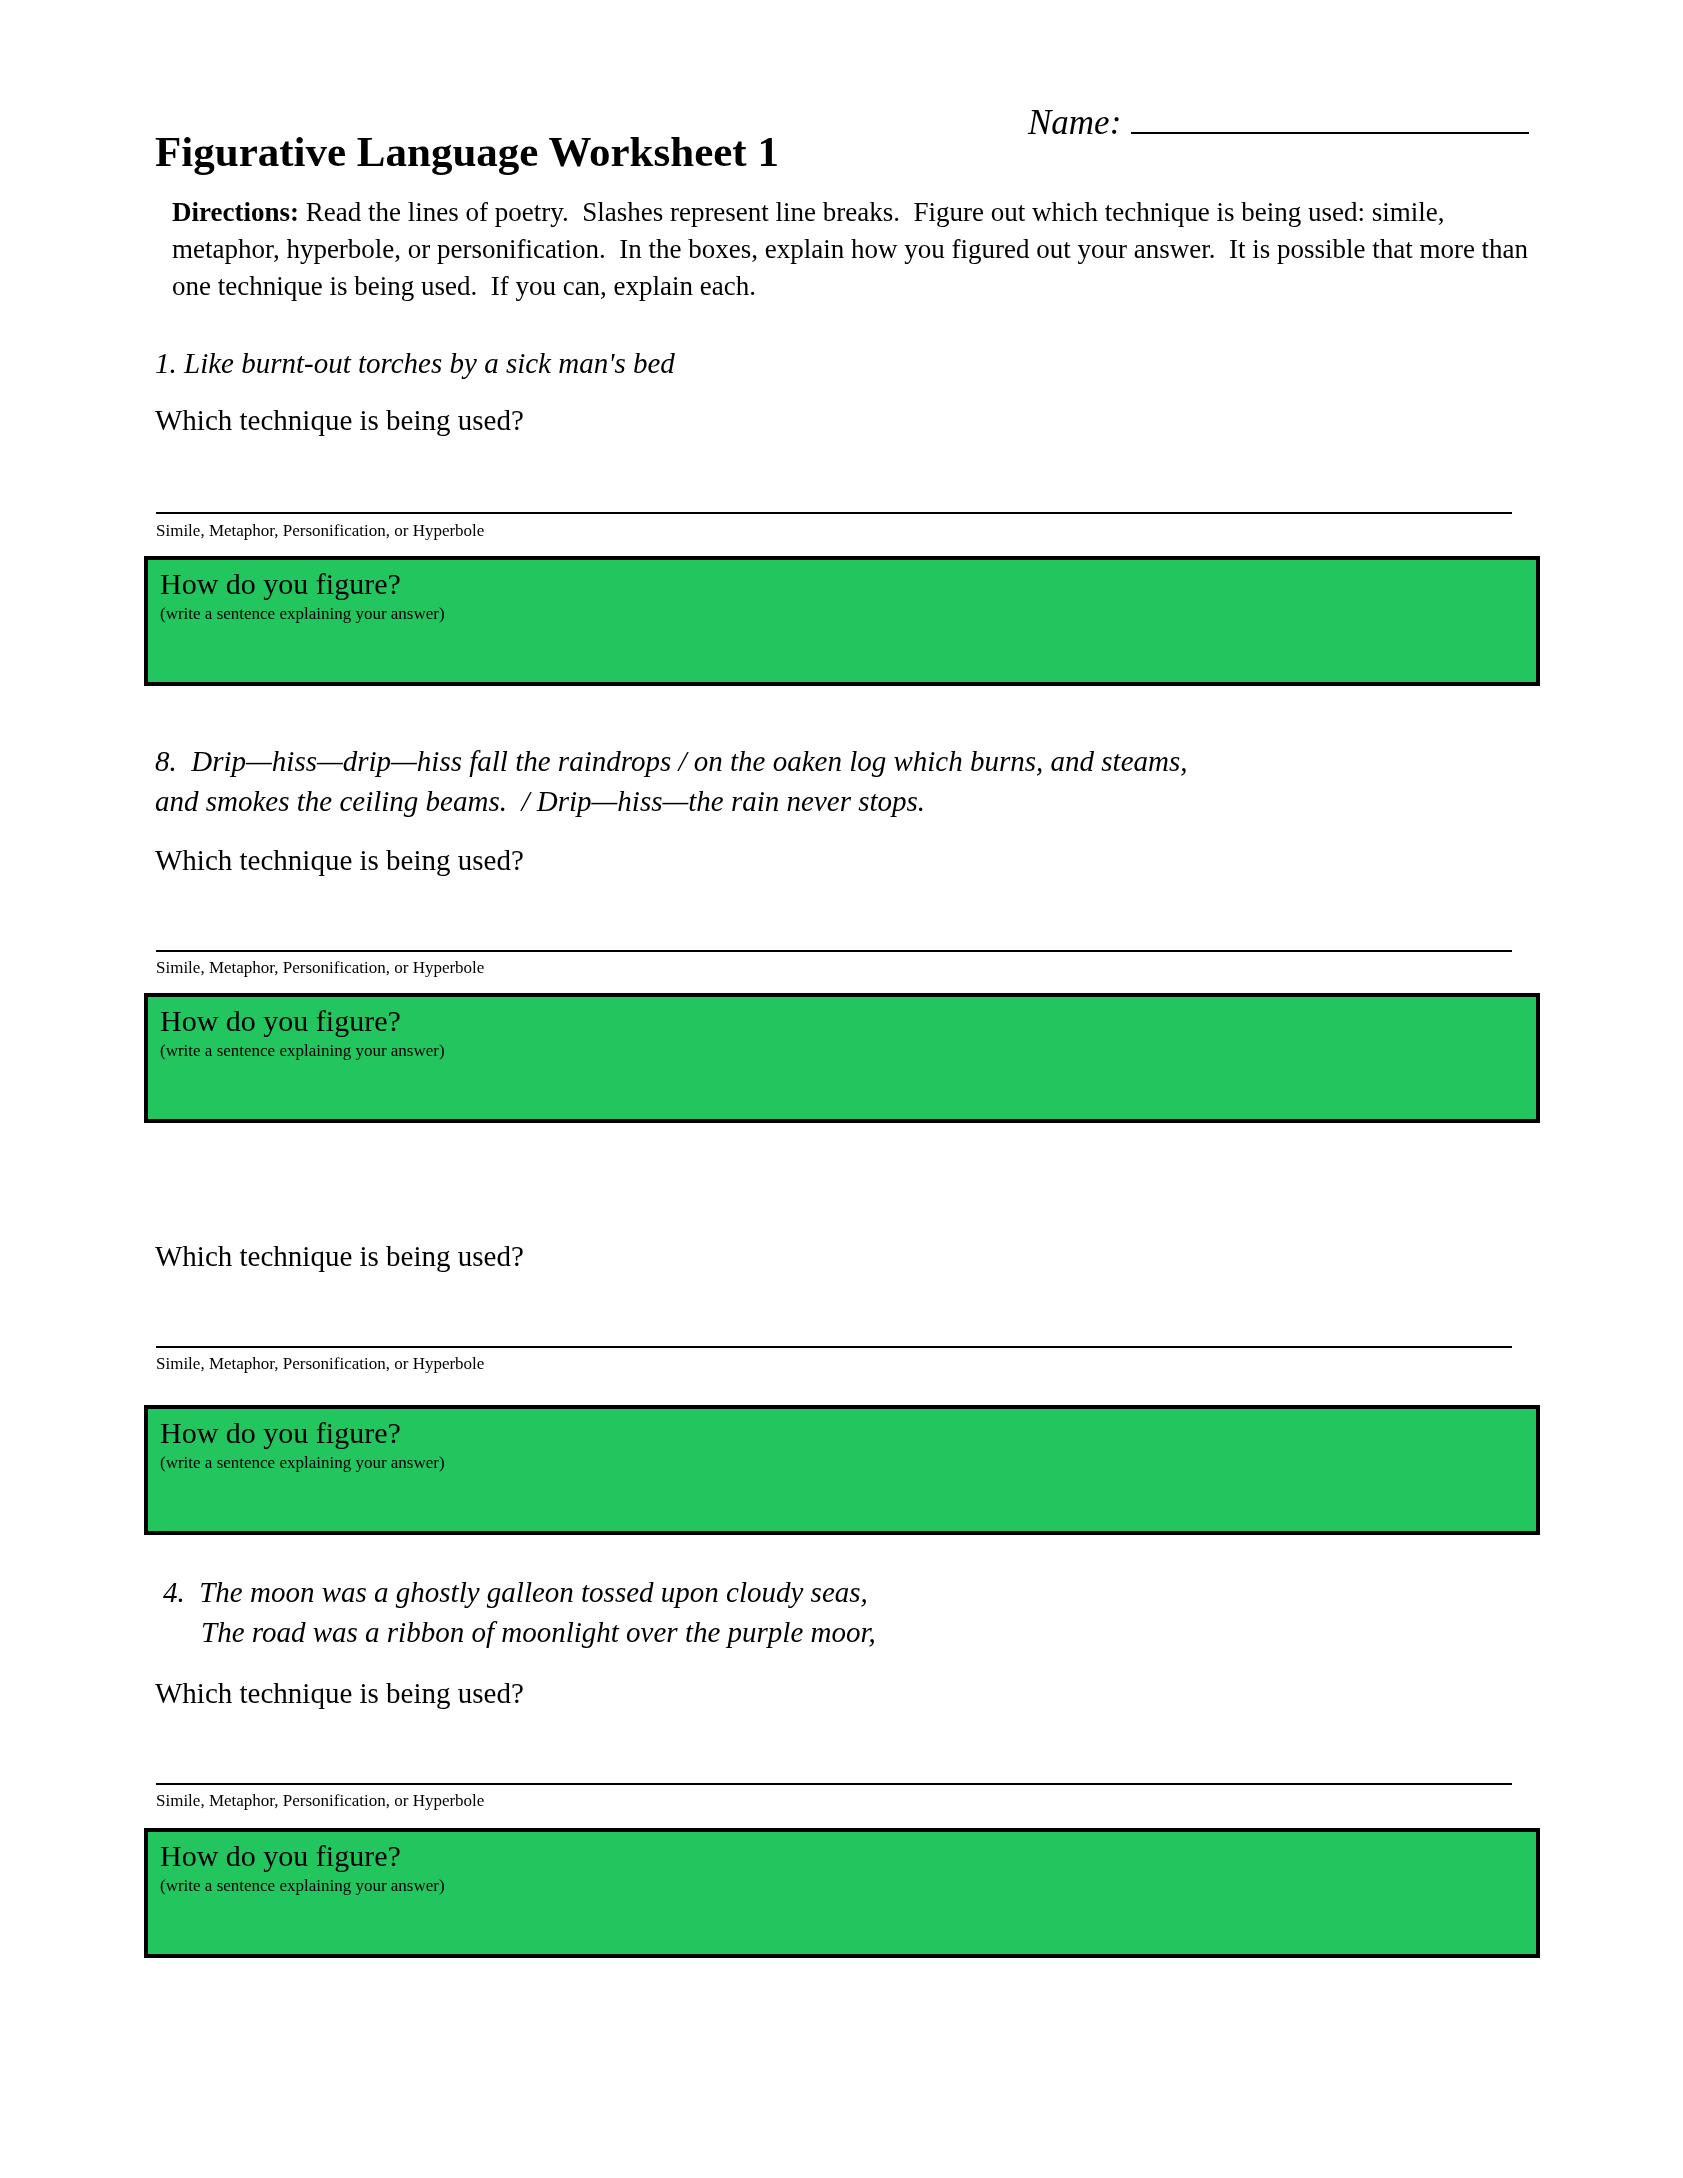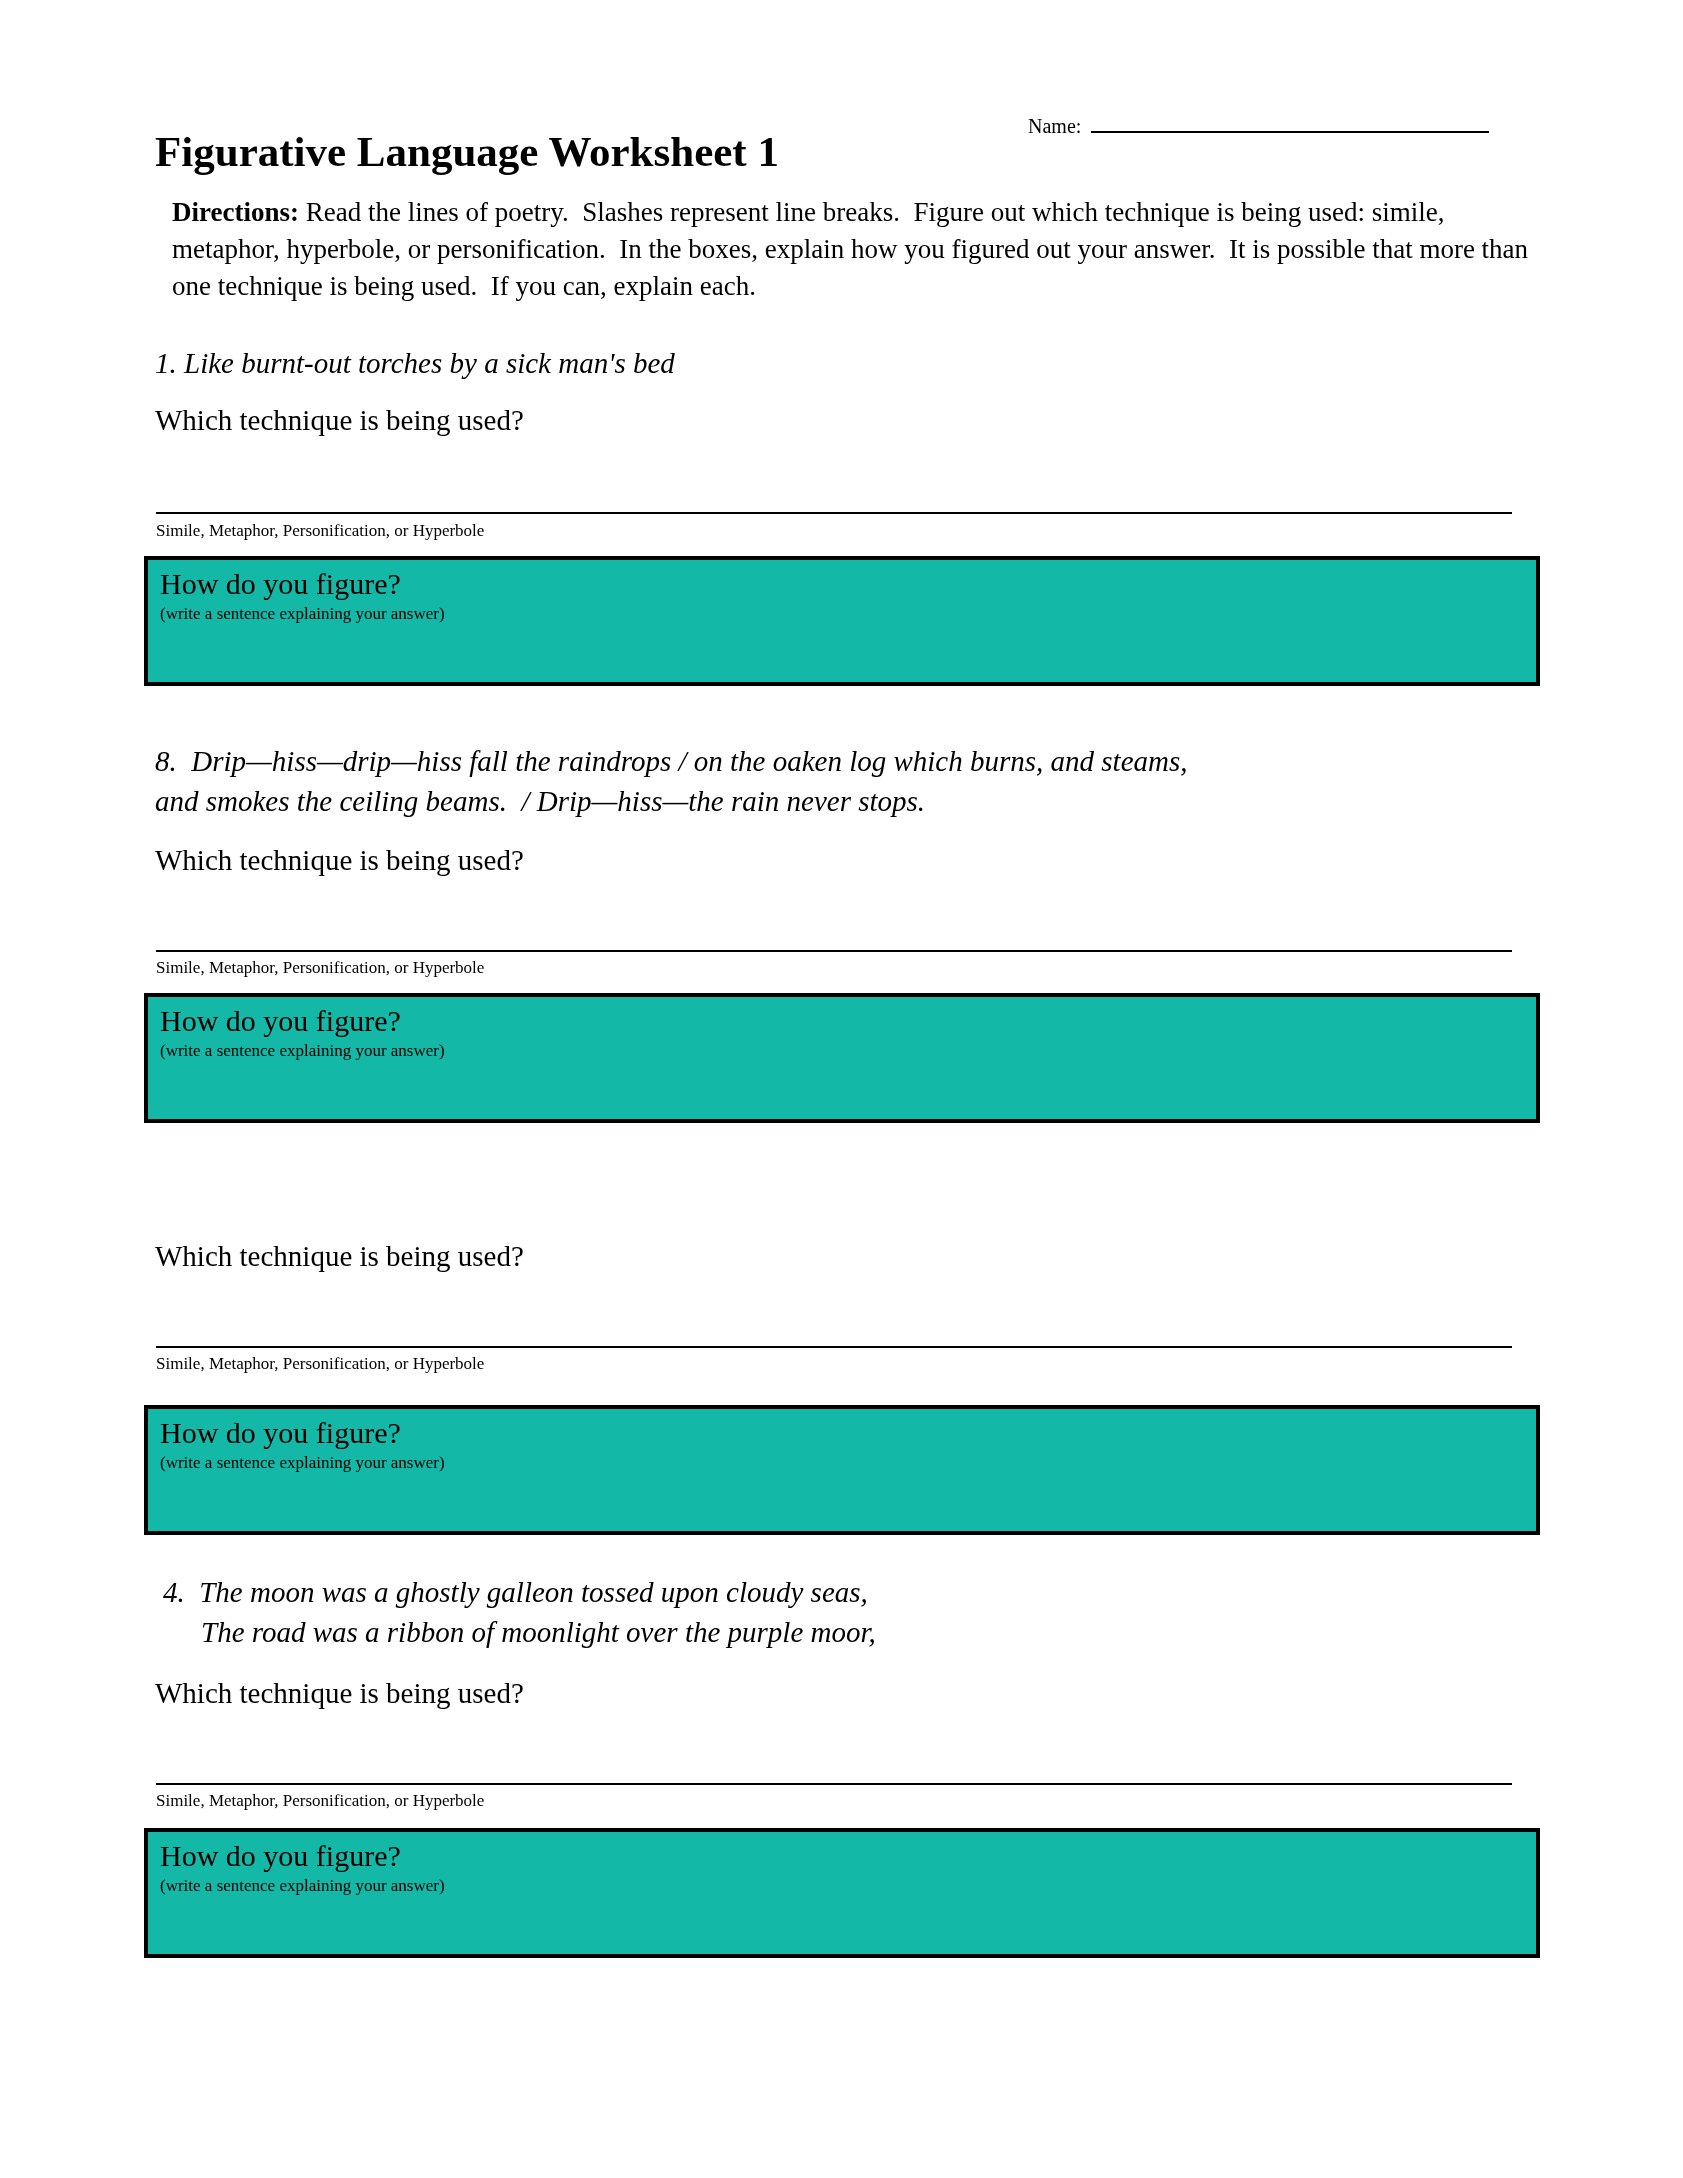--- a/index.html
+++ b/index.html
@@ -8,21 +8,21 @@
     height: 2178px;
     background: #ffffff;
     position: relative;
     font-family: "Liberation Serif", "DejaVu Serif", serif;
     color: #000000;
   }
   .page { position: absolute; inset: 0; }
 
   
   .name-row { position: absolute; top: 103px; left: 1028px; white-space: nowrap; }
-  .name-label { font-size: 20px; }
+  .name-label { font-size: 35px; font-style: italic; }
   .name-underline {
     display: inline-block;
     width: 398px;
     height: 28px;
     margin-left: 10px;
     border-bottom: 2px solid #000;
     vertical-align: baseline;
   }
   .title {
     position: absolute; top: 127px; left: 155px;
@@ -46,21 +46,21 @@
     width: 1356px; height: 0;
     border-top: 2px solid #000;
   }
   .answer-hint { position: absolute; left: 156px; font-size: 17px; line-height: 20px; }
   .answer-box {
     position: absolute; left: 144px;
     width: 1396px; height: 130px;
     box-sizing: border-box;
     border: 4px solid #000;
     padding: 6px 12px;
-    background: #14b8a6;
+    background: #22c55e;
   }
   .box-title { font-size: 30px; line-height: 36px; }
   .box-hint { font-size: 17px; line-height: 20px; margin-top: 2px; }
 
   
   .q1-text   { top: 343px; }
   .q1-prompt { top: 402px; }
   .q1-rule   { top: 512px; }
   .q1-hint   { top: 521px; }
   .q1-box    { top: 556px; }

